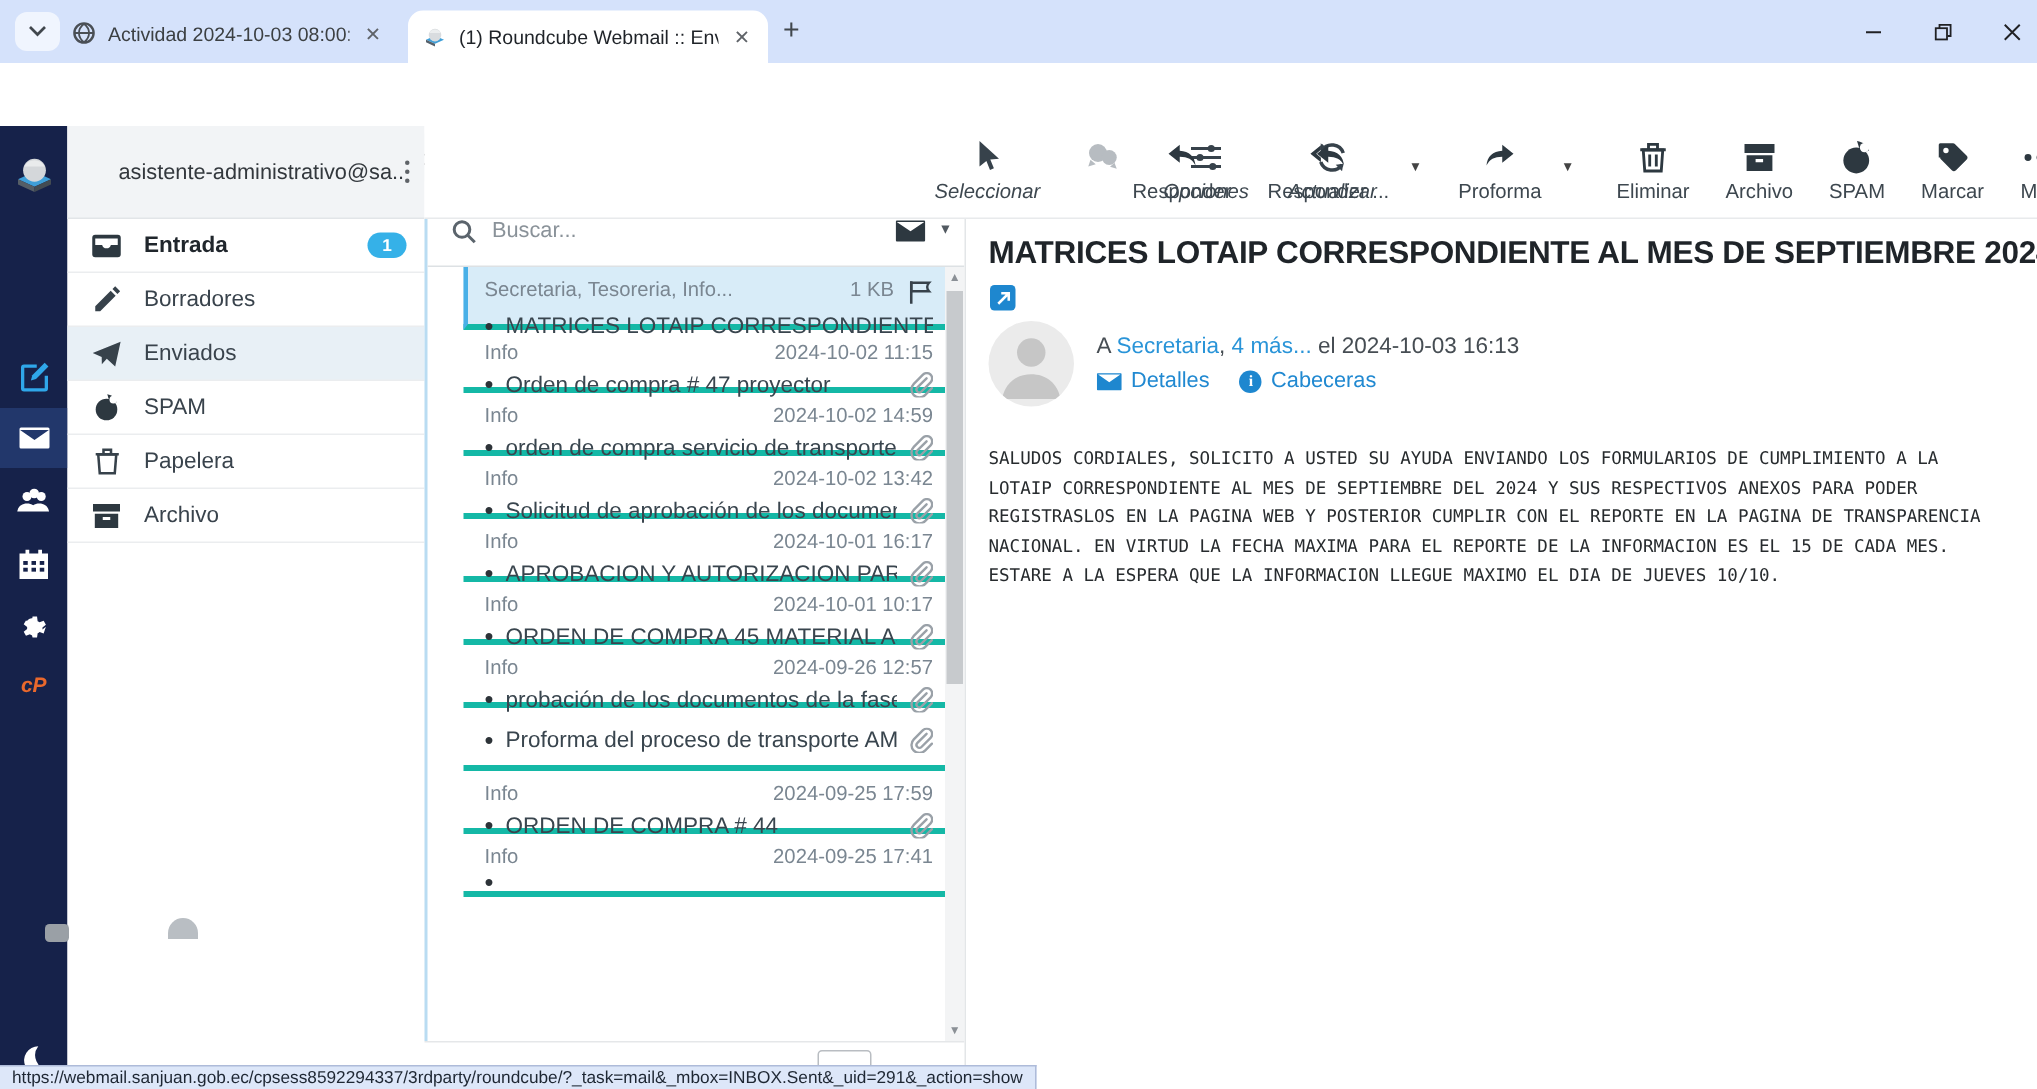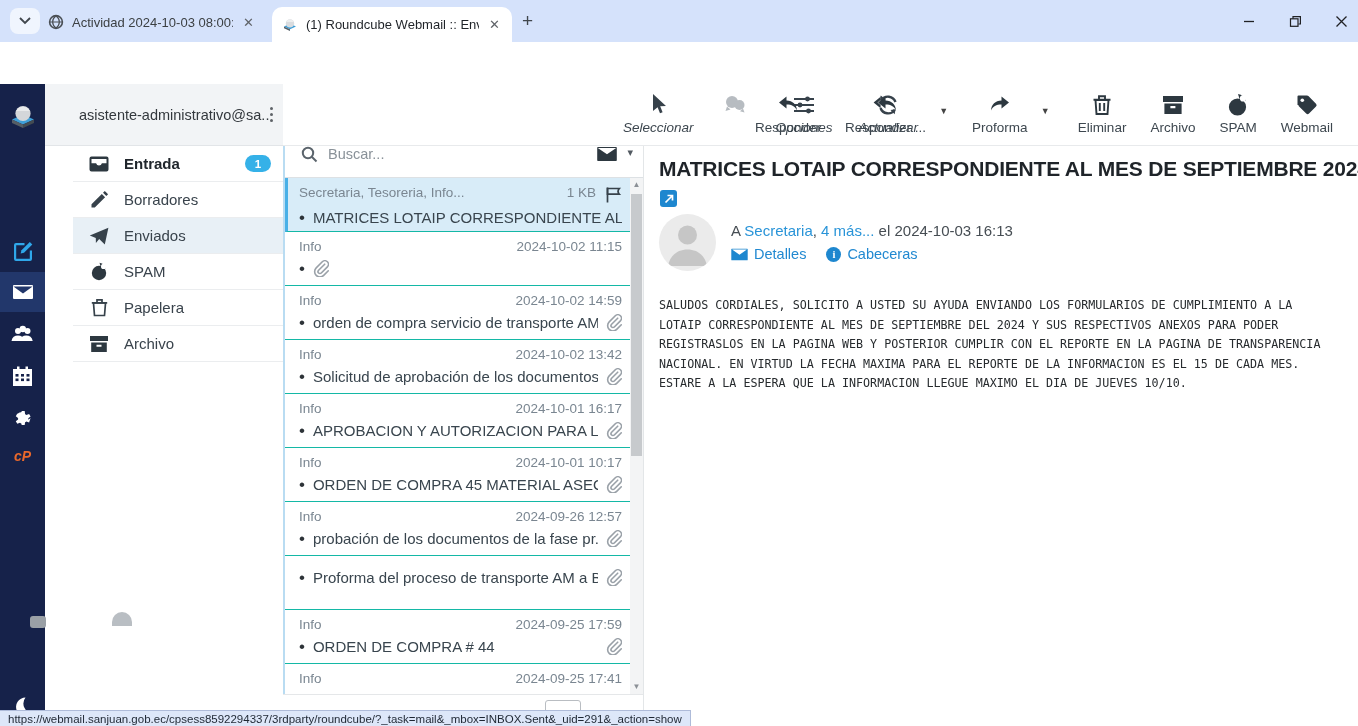--- a/index.html
+++ b/index.html
@@ -35,21 +35,21 @@
   #rail { position:absolute; left:0; top:84px; width:45px; height:642px; background:#16224a; }
   .rail-btn { position:absolute; left:0; width:45px; height:40px; display:flex; align-items:center; justify-content:center; color:#fff; }
   .rail-btn.active { background:#22376b; }
   .cp-logo { color:#e9682c; font-weight:bold; font-style:italic; font-size:14px; }
 
   
   #folders { position:absolute; left:45px; top:84px; width:238px; height:626px; background:#fff; }
   #acct { height:62px; background:#f2f4f6; border-bottom:1px solid #e2e5e8; display:flex; align-items:center; padding:0 10px 0 22px; }
   #acct .name { flex:1; font-size:14.5px; color:#33383d; white-space:nowrap; overflow:hidden;margin-left:12px; }
   .folder { height:36px; display:flex; align-items:center; gap:14px; padding:0 12px 0 15px;
-    border-bottom:1px solid #ebedef; color:#39434c; font-size:15px;margin-left:28px; }
+    border-bottom:1px solid #ebedef; color:#39434c; font-size:15px; }
   .folder .ficon { width:22px; color:#37424b; display:flex; justify-content:center; }
   .folder .flabel { flex:1; }
   .folder.bold .flabel { font-weight:bold; color:#20262c; }
   .folder.selected { background:#e8f0f6; }
   .badge { min-width:26px; height:17px; border-radius:9px; background:#35b1e8; color:#fff; font-size:11.5px;
     font-weight:bold; display:flex; align-items:center; justify-content:center; padding:0 6px; }
   #folders-footer-gear { position:absolute; left:30px; top:616px; width:16px; height:12px; border-radius:3px; background:#9aa0a6; }
   #folders-footer-avatar { position:absolute; left:112px; top:612px; width:20px; height:14px;
     border-radius:10px 10px 0 0; background:#b9bec3; }
 
@@ -61,21 +61,21 @@
   .tbtn .caret { position:absolute; right:-12px; top:13px; font-size:9px; color:#444; }
   #list-tools { position:absolute; left:340px; top:9px; display:flex; gap:26px;font-style:italic; }
   #mail-tools { position:absolute; left:472px; top:9px; display:flex; gap:24px; }
 
   
   #mlist { position:absolute; left:283px; top:146px; width:360px; height:548px; background:#fff; border-left:2px solid #b9dcf2; }
   #searchrow { height:32px; border-bottom:1px solid #dde1e4; display:flex; align-items:flex-start; padding:0 10px 0 16px; gap:10px; }
   #searchrow input { flex:1; border:none; outline:none; font-size:14.5px; color:#333; background:transparent; }
   #searchrow input::placeholder { color:#8a9299; }
   #rows { position:absolute; left:0; top:32px; width:347px; height:516px; overflow:hidden; }
-  .mrow { height:54px; padding:7px 10px 0 14px; border-bottom:1px solid #14b8a6; position:relative; }
+  .mrow { height:42px; padding:7px 10px 0 14px; border-bottom:4px solid #14b8a6; position:relative;margin-left:24px; }
   .mrow.selected { background:#d8ecf8; border-left:3px solid #49b0e7; padding-left:11px; }
   .l1 { display:flex; font-size:13.5px; color:#7a8691; }
   .l1 .msender { flex:1; white-space:nowrap; overflow:hidden; }
   .l1 .mmeta { white-space:nowrap; }
   .l2 { display:flex; align-items:center; margin-top:6px; gap:8px; }
   .l2 .dot { color:#2d3338; font-size:17px; line-height:10px; }
   .l2 .msubj { flex:1; font-size:15px; color:#39454e; white-space:nowrap; overflow:hidden; }
   .micon { color:#9aa1a8; } .micon.flag { color:#37424b; }
   
   #scrollbar { position:absolute; right:0; top:32px; width:13px; height:516px; background:#f3f4f5; }
@@ -398,21 +398,21 @@
           <path d="M12 1c4 .7 6.8 2.9 7.9 6.3l-5.2 2.4z" fill="#2d3840"></path>
           <circle cx="17" cy="5.4" r="3.1" fill="#fff"></circle>
         </svg>
       <span class="tlabel">SPAM</span>
     </div>
     <div class="tbtn">
       <svg width="24" height="24" viewBox="0 0 24 24" fill="#2d3840">
           <path d="M2.5 12V3.5a1 1 0 0 1 1-1H12a2 2 0 0 1 1.4.6l7.6 7.6a2 2 0 0 1 0 2.8l-7 7a2 2 0 0 1-2.8 0l-7.6-7.6a2 2 0 0 1-.1-.9z"></path>
           <circle cx="7.3" cy="7.3" r="1.8" fill="#fff"></circle>
         </svg>
-      <span class="tlabel">Webmail</span>
+      <span class="tlabel">Marcar</span>
     </div>
     <div class="tbtn">
       <svg width="26" height="24" viewBox="0 0 26 24" fill="#2d3840">
           <circle cx="5" cy="12" r="2.3"></circle>
           <circle cx="13" cy="12" r="2.3"></circle>
           <circle cx="21" cy="12" r="2.3"></circle>
         </svg>
       <span class="tlabel">Más</span>
     </div>
   </div>
@@ -455,20 +455,21 @@
       </div>
 
       <div class="mrow">
         <div class="l1">
           <span class="msender">Info</span>
           <span class="mmeta">2024-10-02 11:15</span>
 
         </div>
         <div class="l2">
           <span class="dot">•</span>
+          <span class="msubj">Orden de compra # 47 proyector</span>
           <span class="micon">
             <svg width="16" height="17" viewBox="0 0 16 17" fill="none" stroke="currentColor" stroke-width="1.6" stroke-linecap="round">
               <path d="M11.7 4.2L5.6 10.3a1.9 1.9 0 0 0 2.7 2.7l6.1-6.1a3.6 3.6 0 0 0-5.1-5.1L3.2 7.9a5.3 5.3 0 0 0 7.5 7.5l4.6-4.6"></path>
             </svg>
           </span>
         </div>
       </div>
 
       <div class="mrow">
         <div class="l1">

